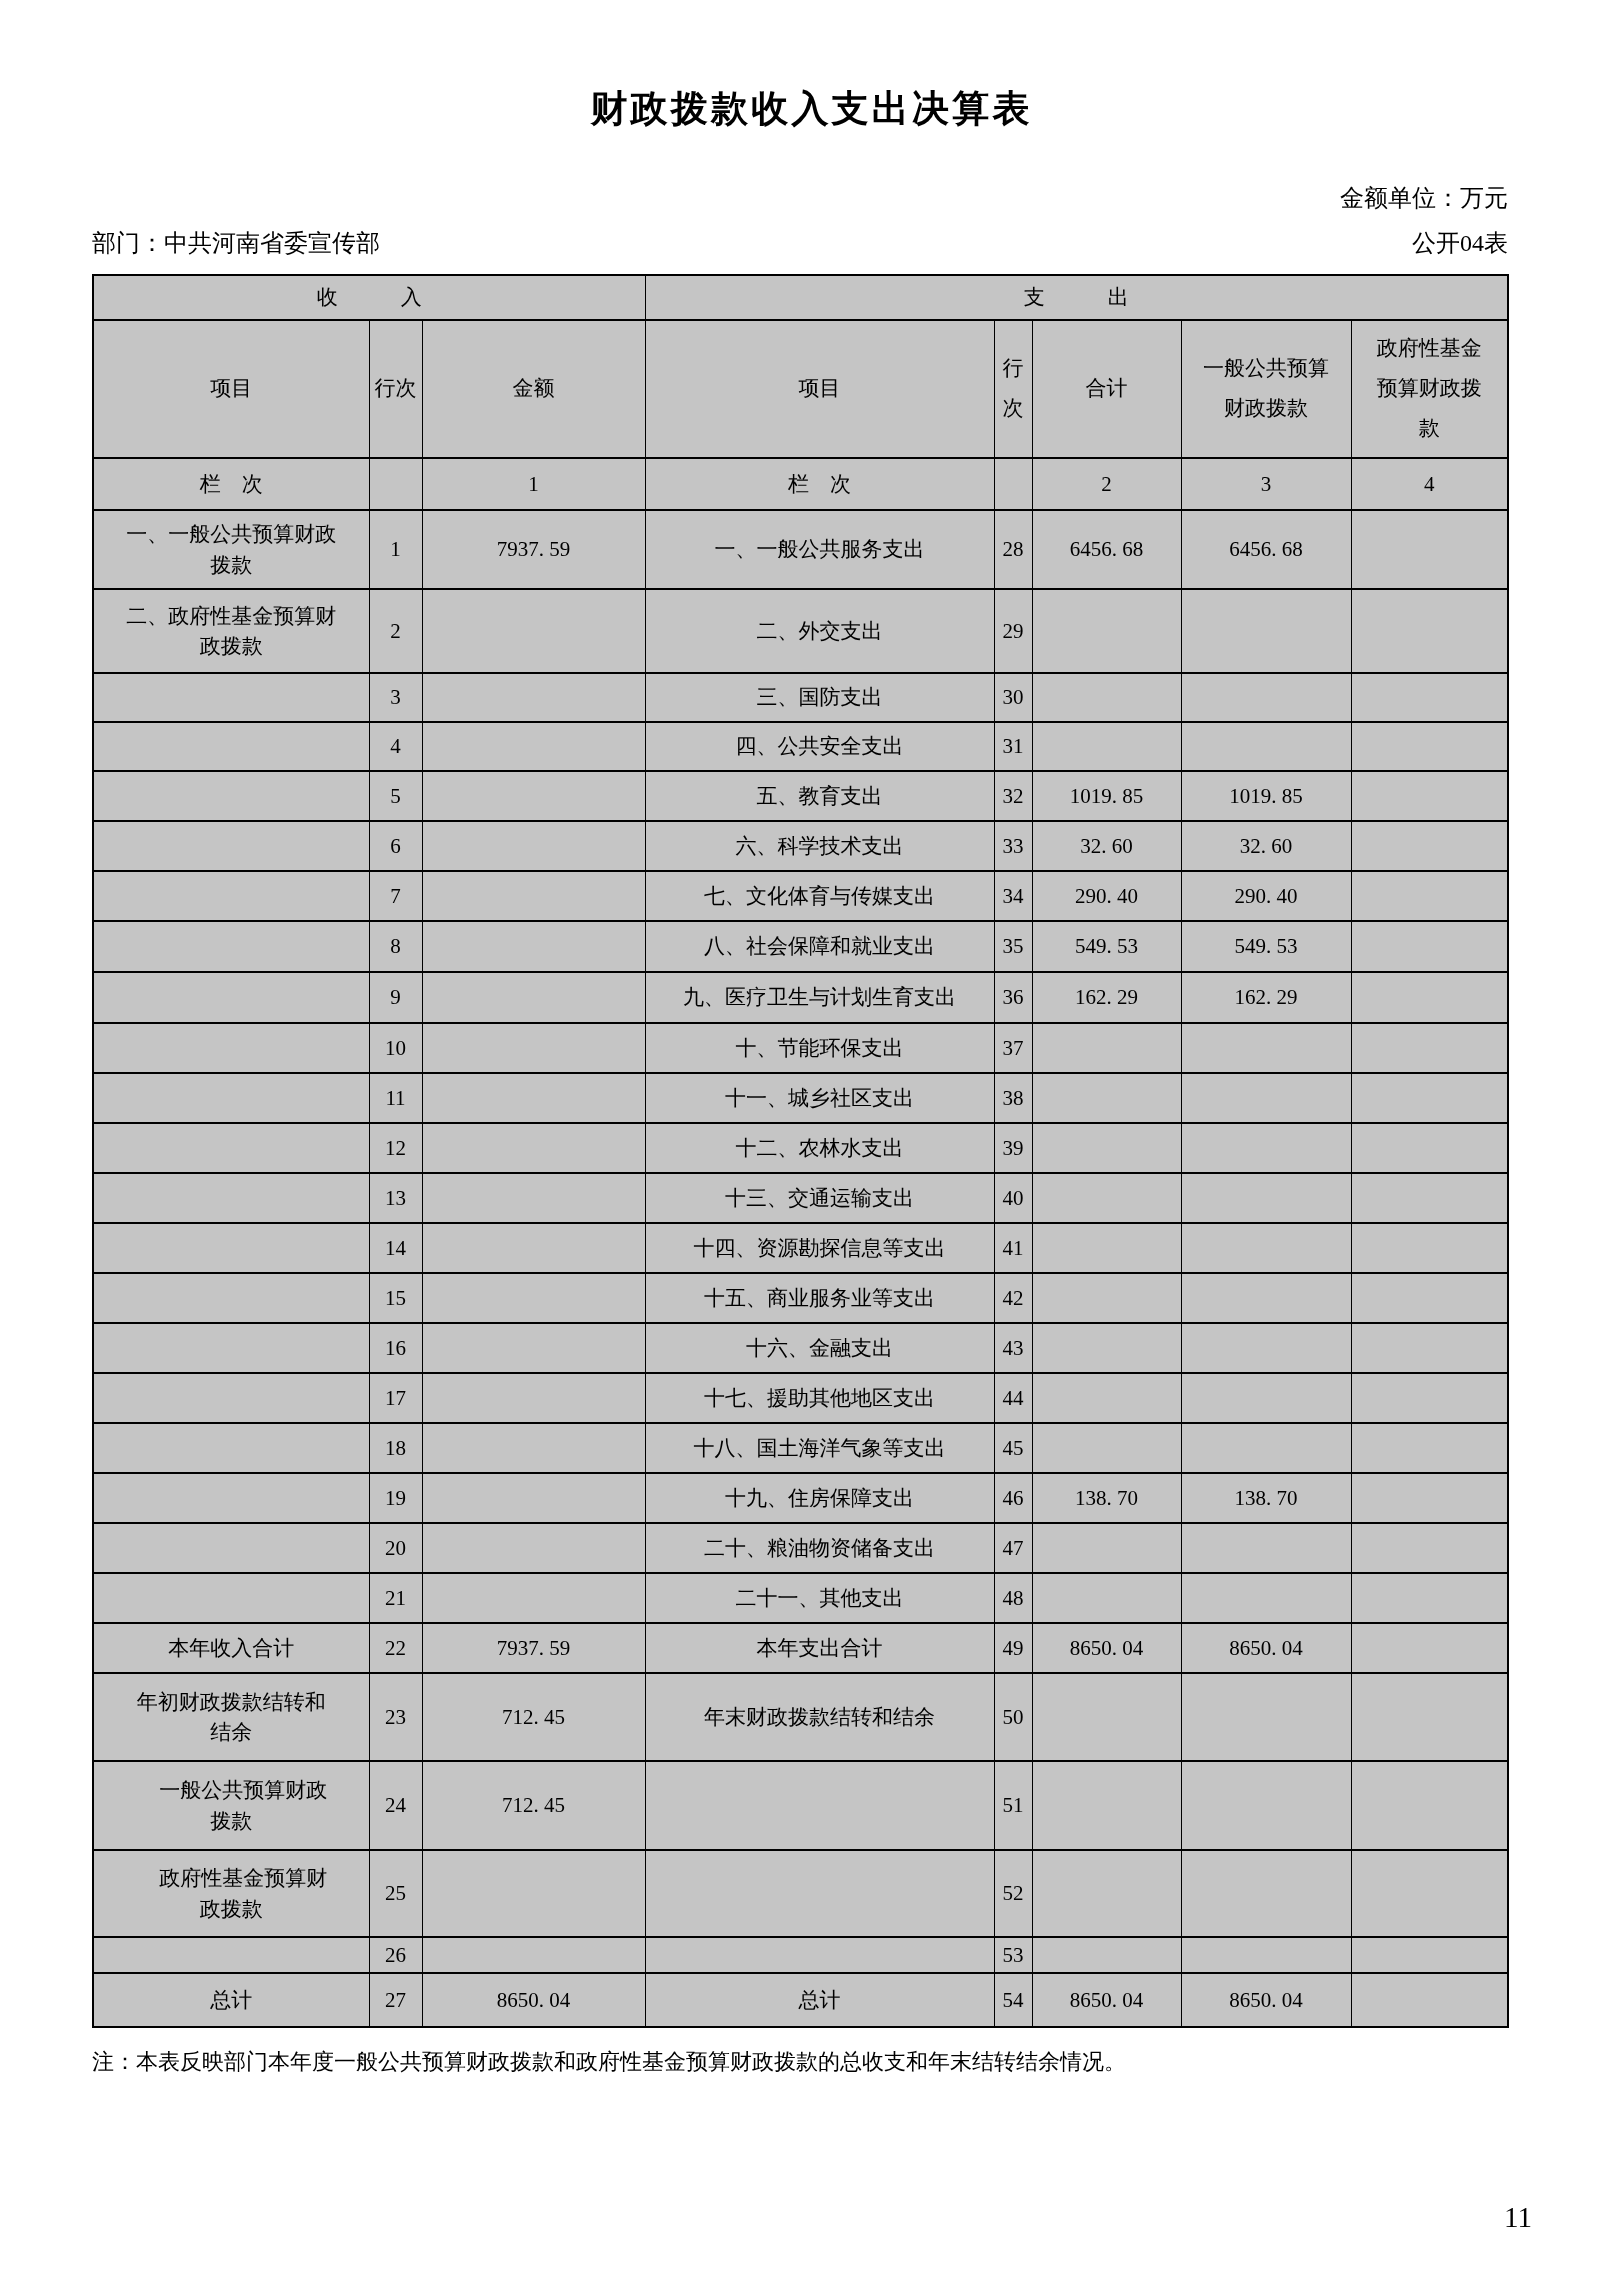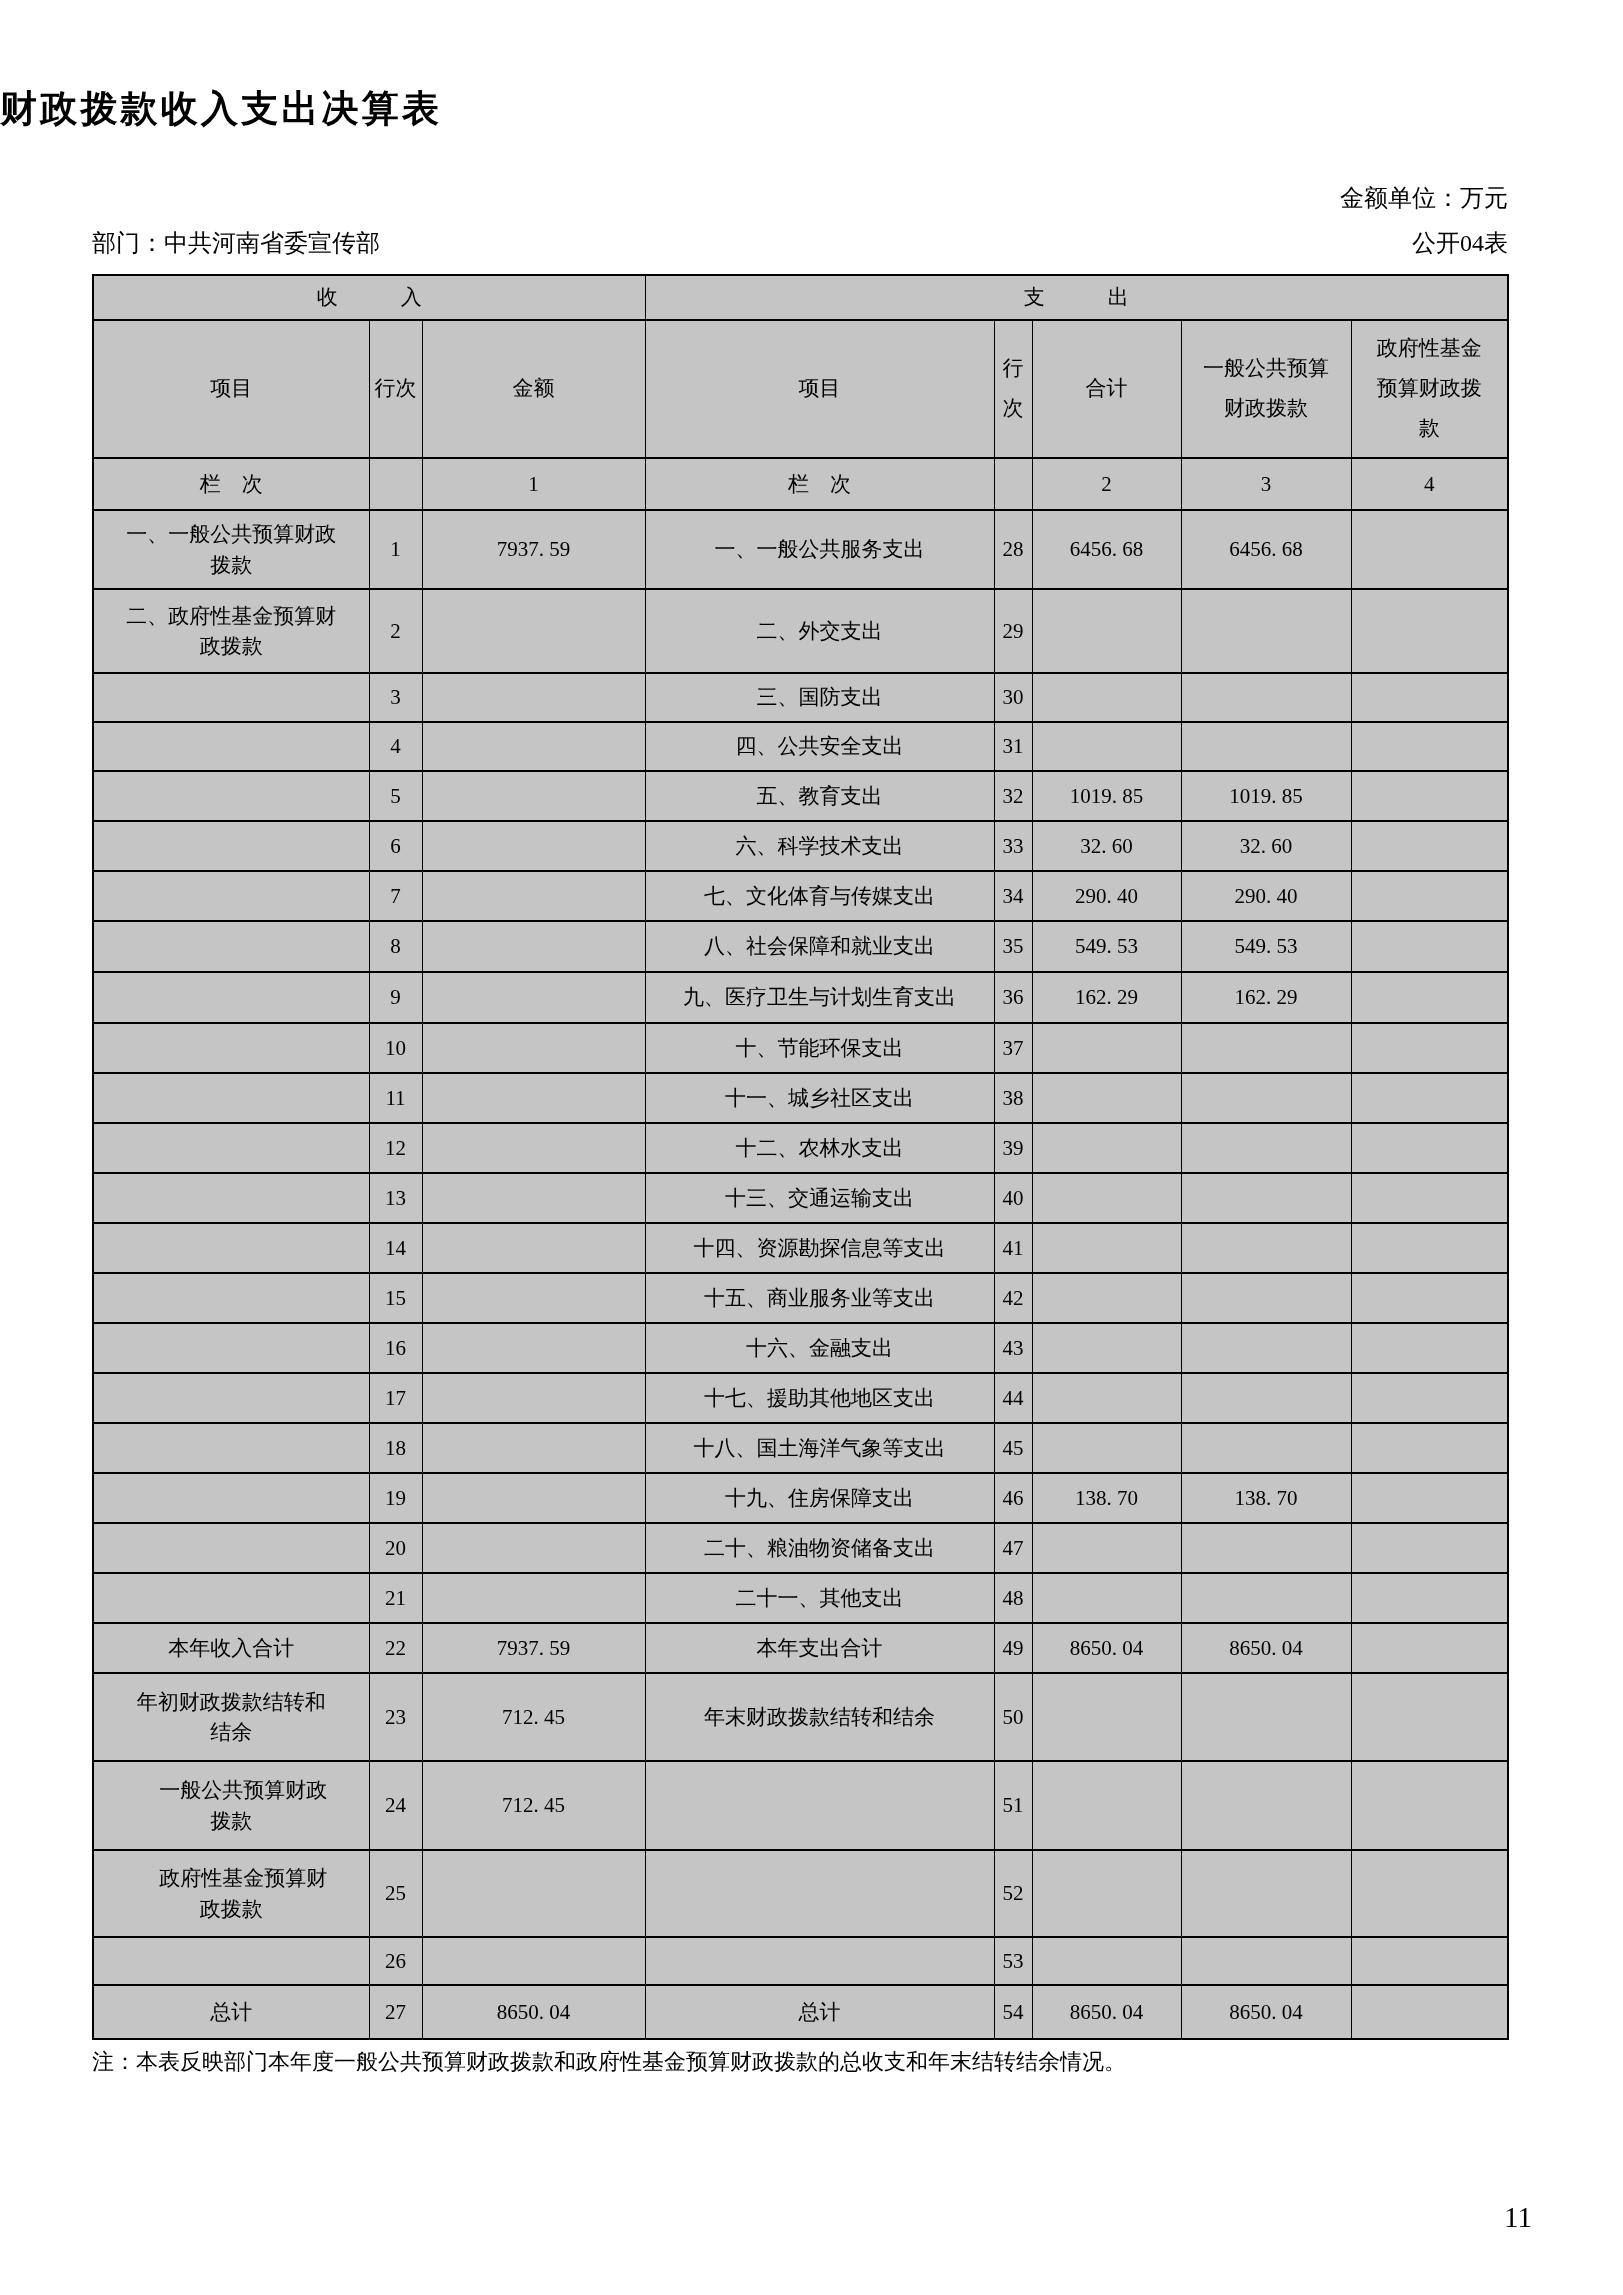--- a/index.html
+++ b/index.html
@@ -7,21 +7,21 @@
     position:relative;
     width:1623px;
     height:2295px;
     background:#ffffff;
     font-family:"Liberation Serif","DejaVu Serif",serif;
     color:#000;
   }
   .doc-title{
     position:absolute;
     top:84px;left:0;width:1623px;
-    text-align:left;
+    text-align:center;
     font-size:37px;
     font-weight:bold;
     letter-spacing:3.2px;
     margin:0;
   }
   .unit-line{
     position:absolute;
     top:182px;
     left:92px;
     width:1416px;
@@ -392,21 +392,21 @@
           <td class="l pre indent">政府性基金预算财
 政拨款</td>
           <td class="c">25</td>
           <td class="num"></td>
           <td class="l"></td>
           <td class="c">52</td>
           <td class="num"></td>
           <td class="num"></td>
           <td class="white"></td>
         </tr>
-        <tr style="height: 48px;">
+        <tr style="height: 36px;">
           <td class="l pre"></td>
           <td class="c">26</td>
           <td class="num"></td>
           <td class="l"></td>
           <td class="c">53</td>
           <td class="num"></td>
           <td class="num"></td>
           <td class="white"></td>
         </tr>
         <tr style="height: 54px;">

